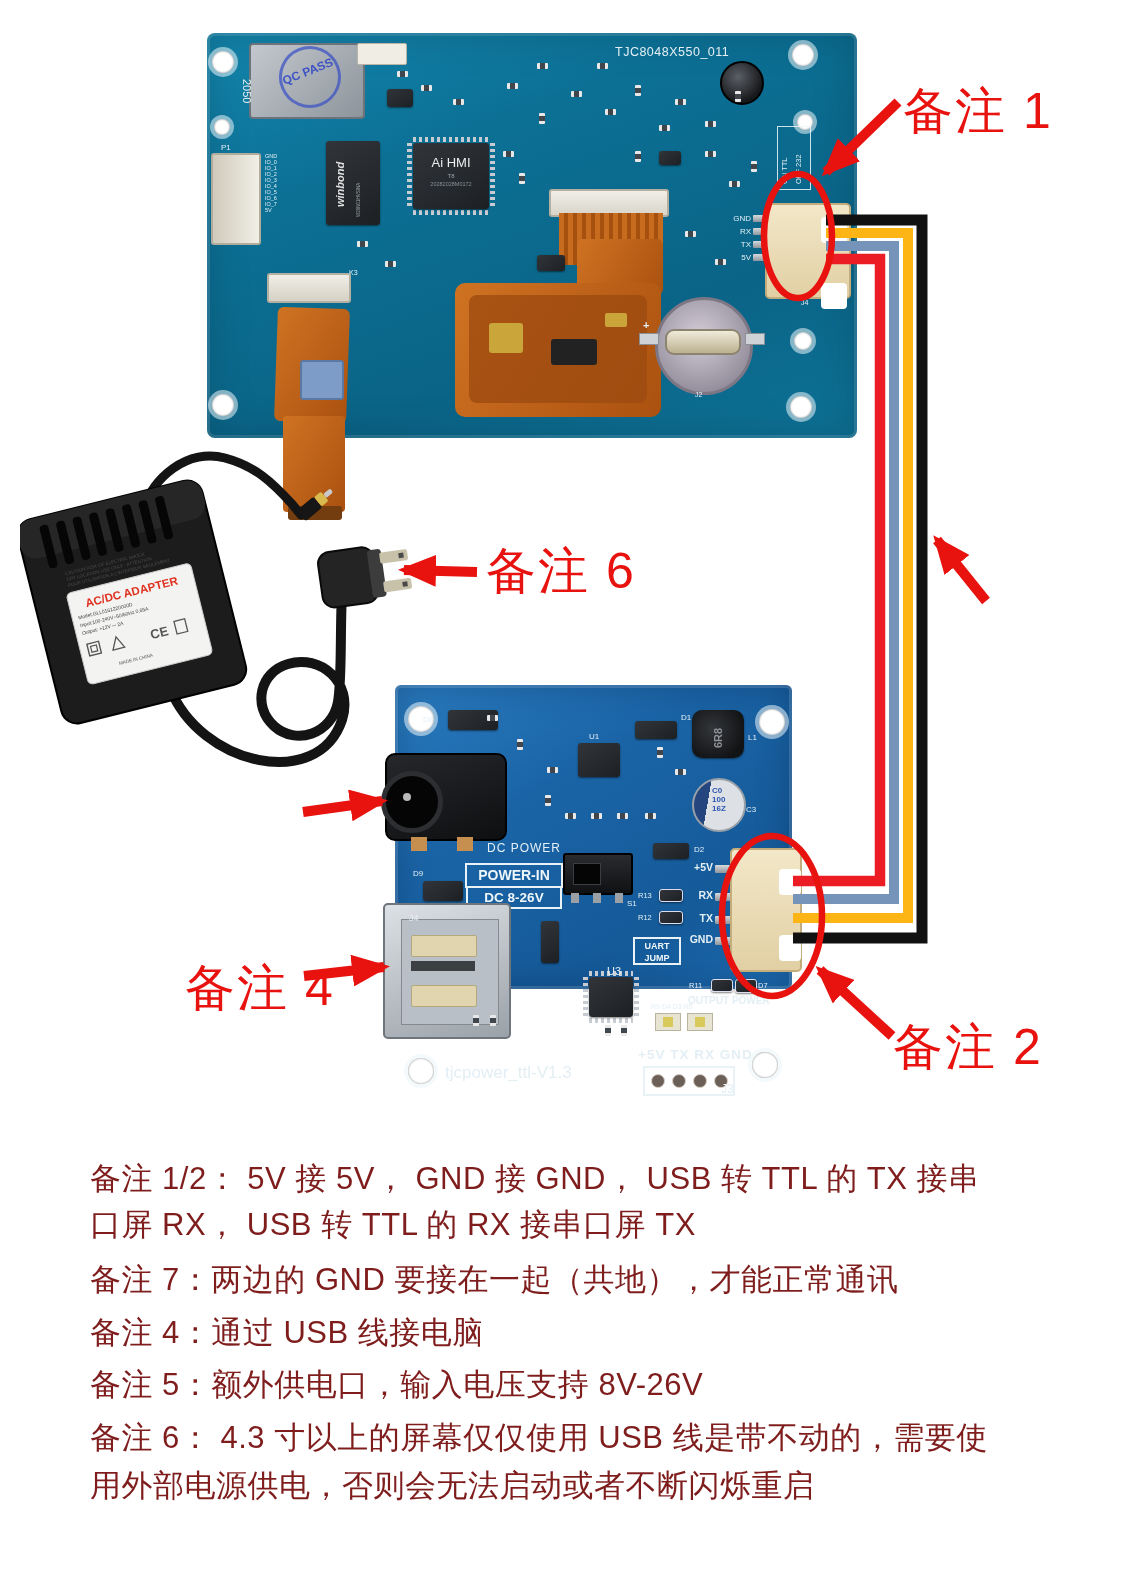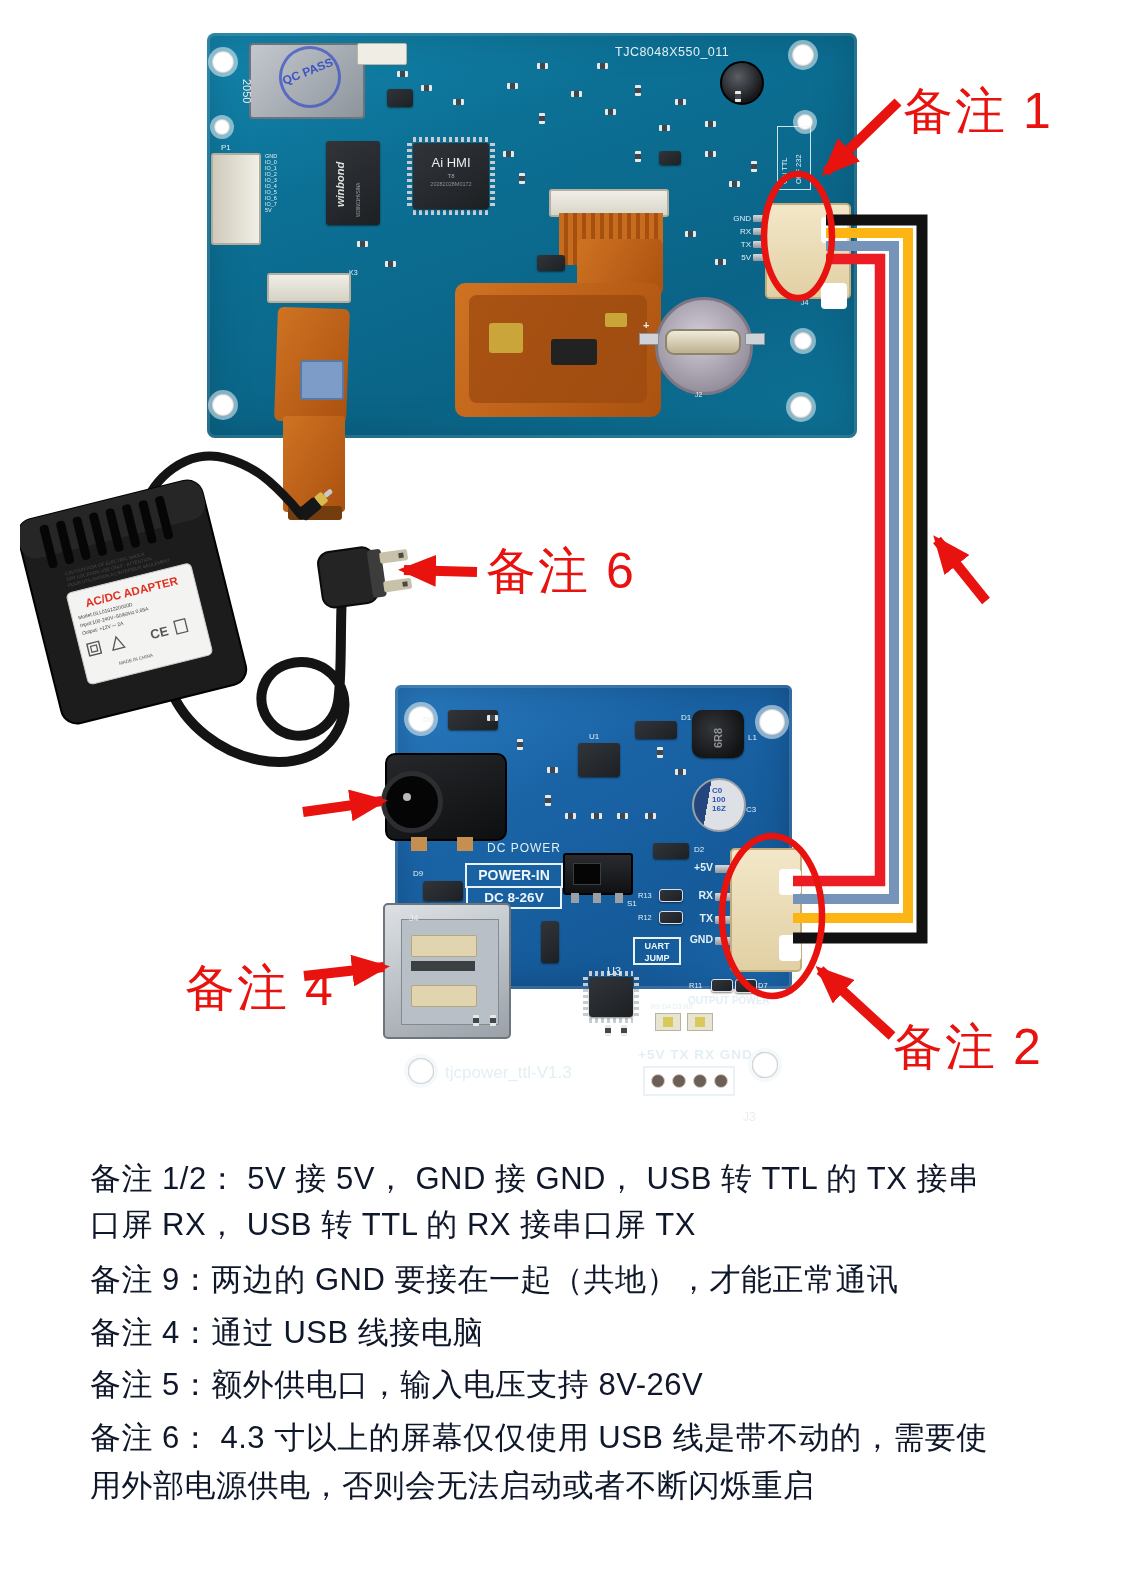--- a/index.html
+++ b/index.html
@@ -28,21 +28,21 @@
   .pinstrip-h{position:absolute;background:repeating-linear-gradient(90deg,#c6ccd2 0 3px,transparent 3px 6px);}
   .pinstrip-v{position:absolute;background:repeating-linear-gradient(180deg,#c6ccd2 0 3px,transparent 3px 6px);}
   .conn-beige{position:absolute;background:linear-gradient(180deg,#f2e7c8,#e2d0a4);
         border:2px solid #c4ad7c;border-radius:5px;}
   .notch{position:absolute;background:#fff;border-radius:4px;}
   .pinstub{position:absolute;background:linear-gradient(180deg,#d6dade,#8e959c);border-radius:1px;}
   .flex{position:absolute;background:linear-gradient(120deg,#cf7322,#aa5110);}
   
   .note-label{position:absolute;color:#e8120f;font-size:50px;font-weight:500;
               letter-spacing:2px;white-space:nowrap;}
-  .note-line{position:absolute;left:90px;color:#0f172a;font-size:31px;font-weight:500;
+  .note-line{position:absolute;left:90px;color:#7f1d1d;font-size:31px;font-weight:500;
              white-space:nowrap;letter-spacing:.5px;}
   svg{position:absolute;left:0;top:0;}
   #overlay{pointer-events:none;}
 </style>
 </head>
 <body>
 
 <div id="canvas">
 
   <div class="pcb pcb-top">
@@ -341,21 +341,21 @@
       <div class="abs" style="left:7px;top:3px;width:10px;height:10px;background:#d8c95a;"></div>
       </div>
 
     <div class="silktext" style="left:243px;top:362px;font-size:13.5px;font-weight:bold;letter-spacing:1px;">+5V TX RX GND</div>
     <div class="abs" style="left:248px;top:381px;width:88px;height:26px;border:2px solid #e9f2f6;">
       <div class="abs" style="left:6px;top:6px;width:12px;height:12px;border-radius:50%;background:#6b5f57;border:1px solid #d9cfc4;"></div>
       <div class="abs" style="left:27px;top:6px;width:12px;height:12px;border-radius:50%;background:#6b5f57;border:1px solid #d9cfc4;"></div>
       <div class="abs" style="left:48px;top:6px;width:12px;height:12px;border-radius:50%;background:#6b5f57;border:1px solid #d9cfc4;"></div>
       <div class="abs" style="left:69px;top:6px;width:12px;height:12px;border-radius:50%;background:#6b5f57;border:1px solid #d9cfc4;"></div>
     </div>
-    <div class="silktext" style="left:348px;top:397px;font-size:12px;margin-top:28px;">J3</div>
+    <div class="silktext" style="left:326px;top:397px;font-size:12px;">J3</div>
     <div class="silktext" style="left:50px;top:378px;font-size:17px;">tjcpower_ttl-V1.3</div>
 
     <div>
       <div class="smd" style="left:92px;top:30px;"></div>
         <div class="smdv" style="left:122px;top:54px;"></div>
       <div class="smd" style="left:152px;top:82px;"></div>
         <div class="smdv" style="left:150px;top:110px;"></div>
       <div class="smd" style="left:170px;top:128px;"></div>
         <div class="smd" style="left:196px;top:128px;"></div>
       <div class="smd" style="left:222px;top:128px;"></div>
@@ -393,20 +393,20 @@
   </svg>
 
   <div class="note-label" style="left:903px;top:78px;">备注 1</div>
   <div class="note-label" style="left:893px;top:1014px;">备注 2</div>
   <div class="note-label" style="left:140px;top:955px;margin-left:45px;">备注 4</div>
   <div class="note-label" style="left:486px;top:538px;">备注 6</div>
 
   <div>
     <div class="note-line" style="top:1158px;">备注 1/2：  5V 接 5V，  GND 接 GND，  USB 转 TTL 的 TX 接串</div>
     <div class="note-line" style="top:1204px;">口屏 RX，  USB 转 TTL 的 RX 接串口屏 TX</div>
-    <div class="note-line" style="top:1259px;">备注 9：两边的 GND 要接在一起（共地），才能正常通讯</div>
+    <div class="note-line" style="top:1259px;">备注 7：两边的 GND 要接在一起（共地），才能正常通讯</div>
     <div class="note-line" style="top:1312px;">备注 4：通过 USB 线接电脑</div>
     <div class="note-line" style="top:1364px;">备注 5：额外供电口，输入电压支持 8V-26V</div>
     <div class="note-line" style="top:1417px;">备注 6：  4.3 寸以上的屏幕仅仅使用 USB 线是带不动的，需要使</div>
     <div class="note-line" style="top:1465px;">用外部电源供电，否则会无法启动或者不断闪烁重启</div>
   </div>
 
 </div>
 
 </body></html>

